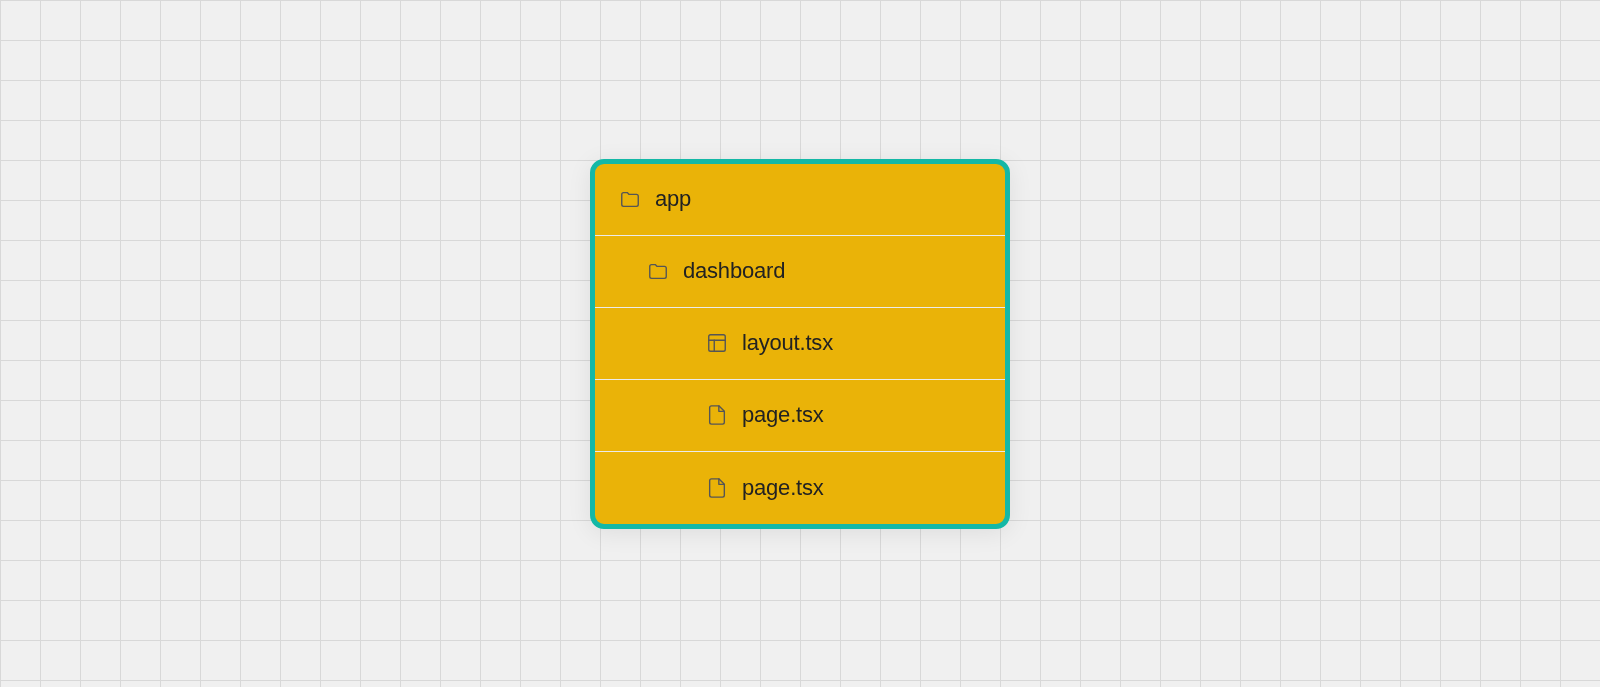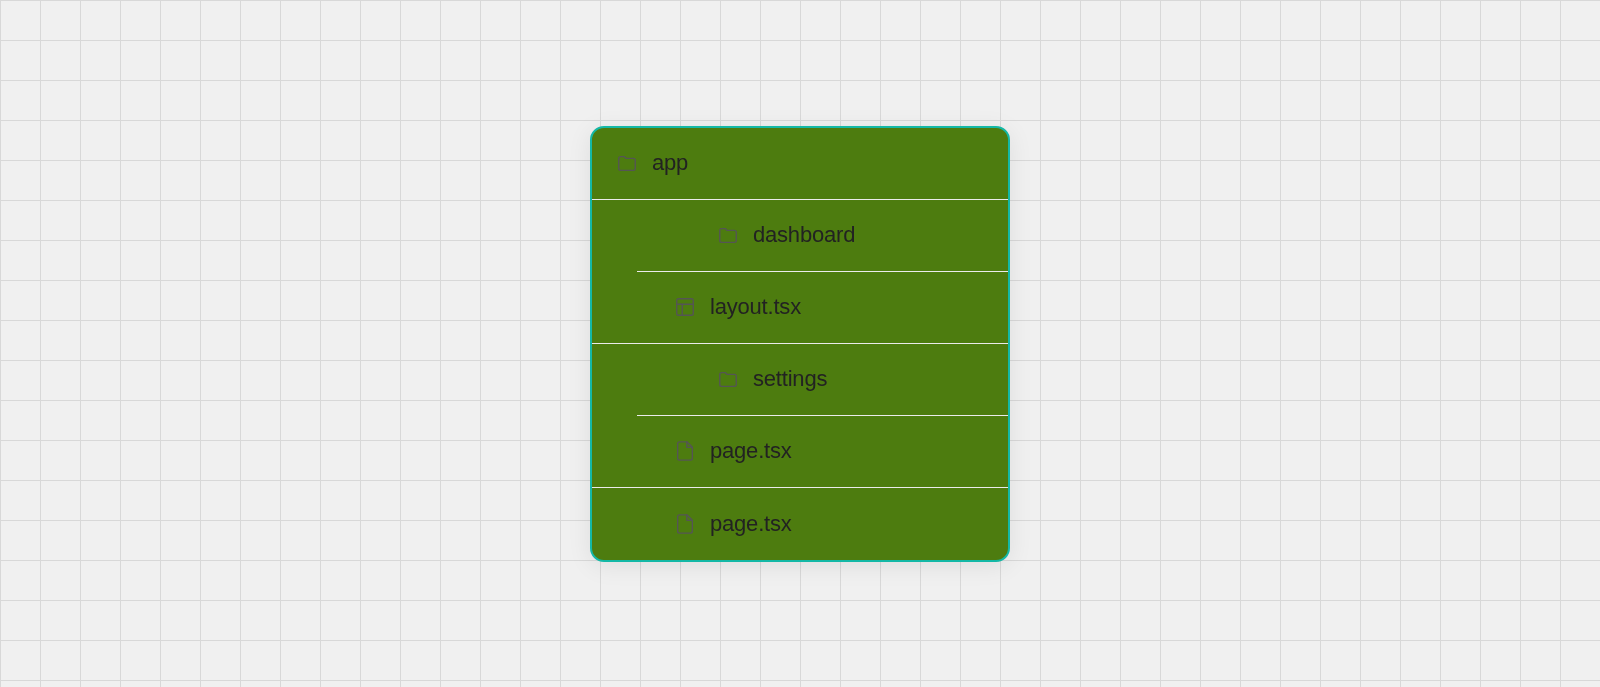--- a/index.html
+++ b/index.html
@@ -16,23 +16,23 @@
         linear-gradient(to right, #d8d8d8 1px, transparent 1px),
         linear-gradient(to bottom, #d8d8d8 1px, transparent 1px);
       background-size: 40px 40px;
       display: flex;
       align-items: center;
       justify-content: center;
       font-family: -apple-system, BlinkMacSystemFont, 'SF Pro Text', 'Helvetica Neue', Arial, sans-serif;
     }
 
     .file-tree-container {
-      background: #4d7c0f;
+      background: #eab308;
       border-radius: 14px;
-      border: 2px solid #14b8a6;
+      border: 5px solid #14b8a6;
       box-shadow: 0 4px 24px rgba(0,0,0,0.08);
       width: 420px;
       overflow: hidden;
     }
 
     .tree-item {
       display: flex;
       align-items: center;
       padding: 0 24px;
       height: 72px;
@@ -56,22 +56,22 @@
 
     .tree-item .label {
       font-size: 22px;
       font-weight: 400;
       color: #222;
       letter-spacing: -0.2px;
     }
 
     
     .indent-0 { padding-left: 24px; }
-    .indent-1 { padding-left: 80px; margin-left: 45px; }
-    .indent-2 { padding-left: 82px; }
+    .indent-1 { padding-left: 52px; }
+    .indent-2 { padding-left: 111px; }
 
     
     .icon svg {
       width: 22px;
       height: 22px;
     }
   </style>
 </head>
 <body>
 
@@ -95,28 +95,20 @@
     <div class="tree-item indent-2">
       <span class="icon">
         <svg viewBox="0 0 24 24" fill="none" stroke="currentColor" stroke-width="1.5" stroke-linecap="round" stroke-linejoin="round">
     <rect x="3" y="3" width="18" height="18" rx="2"></rect>
     <line x1="3" y1="9" x2="21" y2="9"></line>
     <line x1="9" y1="9" x2="9" y2="21"></line>
   </svg>
       </span>
       <span class="label">layout.tsx</span>
     </div>
-    <div class="tree-item indent-1">
-      <span class="icon">
-        <svg viewBox="0 0 24 24" fill="none" stroke="currentColor" stroke-width="1.5" stroke-linecap="round" stroke-linejoin="round">
-    <path d="M3 7a2 2 0 012-2h4l2 2h8a2 2 0 012 2v9a2 2 0 01-2 2H5a2 2 0 01-2-2V7z"></path>
-  </svg>
-      </span>
-      <span class="label">settings</span>
-    </div>
     <div class="tree-item indent-2">
       <span class="icon">
         <svg viewBox="0 0 24 24" fill="none" stroke="currentColor" stroke-width="1.5" stroke-linecap="round" stroke-linejoin="round">
     <path d="M14 2H6a2 2 0 00-2 2v16a2 2 0 002 2h12a2 2 0 002-2V8z"></path>
     <polyline points="14 2 14 8 20 8"></polyline>
   </svg>
       </span>
       <span class="label">page.tsx</span>
     </div>
     <div class="tree-item indent-2">

